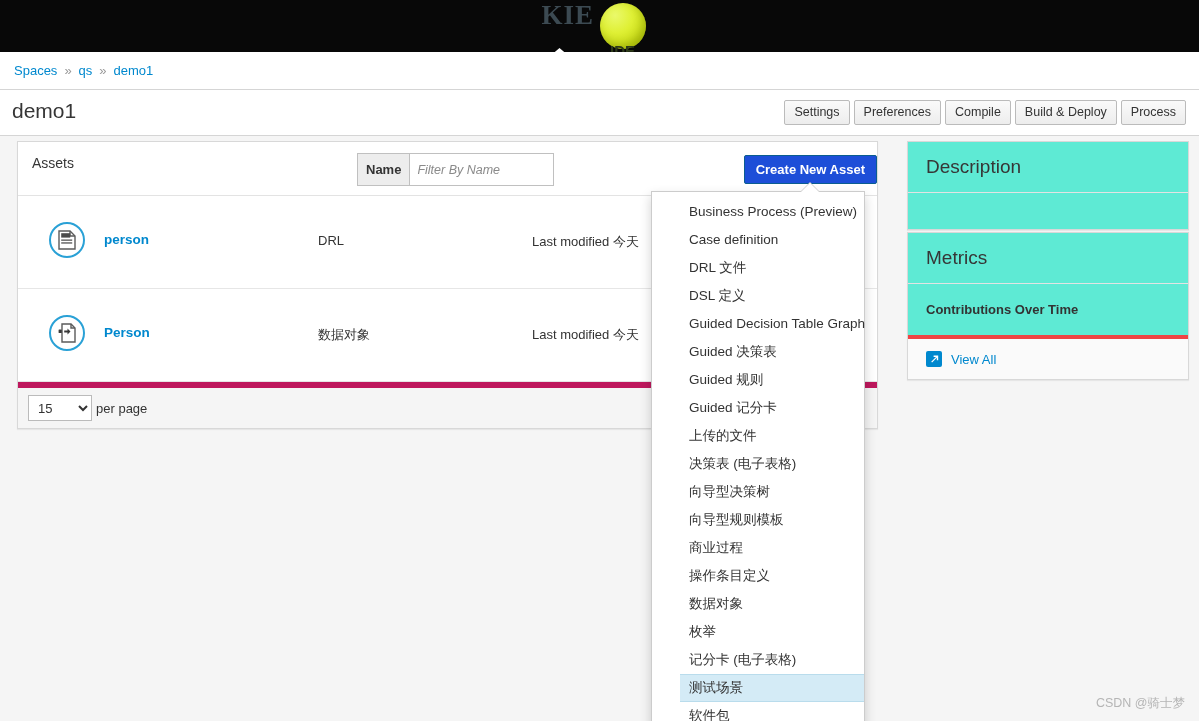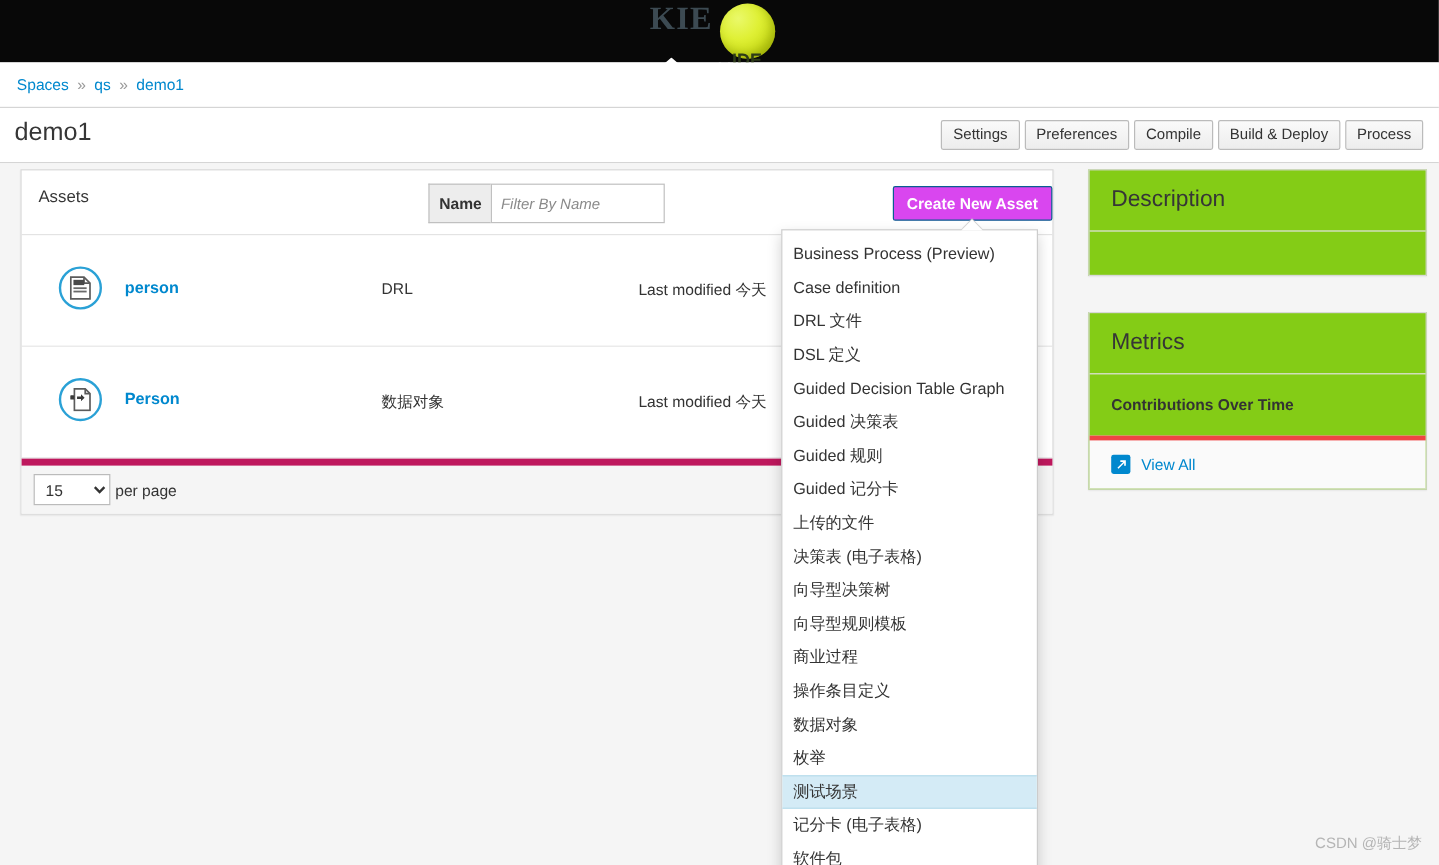--- a/index.html
+++ b/index.html
@@ -130,21 +130,21 @@
   #filter-input {
     width: 145px; border: 1px solid #c0c0c0;
     padding: 0 7px; font-size: 12.5px;
     font-family: "Liberation Sans", sans-serif;
     font-style: italic; color: #555;
     outline: none;
   }
   #filter-input::placeholder { color: #8a8a8a; font-style: italic; }
   #create-btn {
     position: absolute; right: 0px; top: 13px;
-    background: #d946ef; border: 1px solid #0a5d90;
+    background: #1d4ed8; border: 1px solid #0a5d90;
     color: #fff; font-size: 13px; font-weight: bold;
     padding: 6px 11px; border-radius: 2px; cursor: pointer;
     font-family: "Liberation Sans", sans-serif;
   }
 
   .asset-row {
     height: 93px; border-bottom: 1px solid #e6e6e6;
     position: relative;
   }
   .asset-row:last-of-type { border-bottom: 1px solid #e6e6e6; }
@@ -171,23 +171,23 @@
     height: 26px; width: 64px; font-size: 13px;
     border: 1px solid #bbb; background: #fff;
     font-family: "Liberation Sans", sans-serif;
     color: #333; padding-left: 5px;
   }
   #per-page-label { margin-left: 4px; font-size: 13px; color: #333; }
 
   
   #sidebar { position: absolute; right: 10px; top: 5px; width: 282px; }
   .panel {
-    background: #84cc16; border: 1px solid #d8d8d8;
+    background: #5eead4; border: 1px solid #d8d8d8;
     box-shadow: 0 1px 1px rgba(0,0,0,.06);
-    margin-bottom: 30px;
+    margin-bottom: 2px;
   }
   .panel-head {
     padding: 14px 18px 14px 18px;
     border-bottom: 1px solid #e3e3e3;
     font-size: 19px; color: #363636;
   }
   .panel-body { padding: 18px; min-height: 27px; }
   .metric-label { font-size: 13px; font-weight: bold; color: #333; }
   .panel-foot {
     border-top: 4px solid #ef4444; background: #fafafa;
@@ -216,20 +216,21 @@
     border-left: 9px solid transparent;
     border-right: 9px solid transparent;
     border-bottom: 9px solid #ffffff;
     filter: drop-shadow(0 -1px 0 #cccccc);
   }
   .menu-item {
     padding: 3px 9px 4px 9px;
     font-size: 13.5px; color: #333;
     line-height: 21px; cursor: pointer;
     white-space: nowrap;
+    margin-left: 28px;
   }
   .menu-item.active {
     background: #d4ebf6;
     border-top: 1px solid #b9dcec;
     border-bottom: 1px solid #b9dcec;
     padding-top: 2px; padding-bottom: 3px;
   }
 
   
   #watermark {
@@ -403,19 +404,19 @@
     <div class="menu-item">Guided 规则</div>
     <div class="menu-item">Guided 记分卡</div>
     <div class="menu-item">上传的文件</div>
     <div class="menu-item">决策表 (电子表格)</div>
     <div class="menu-item">向导型决策树</div>
     <div class="menu-item">向导型规则模板</div>
     <div class="menu-item">商业过程</div>
     <div class="menu-item">操作条目定义</div>
     <div class="menu-item">数据对象</div>
     <div class="menu-item">枚举</div>
+    <div class="menu-item">记分卡 (电子表格)</div>
     <div class="menu-item active">测试场景</div>
-    <div class="menu-item">记分卡 (电子表格)</div>
     <div class="menu-item">软件包</div>
   </div>
 
   <div id="watermark">CSDN @骑士梦</div>
 </div>
 
 </body></html>

